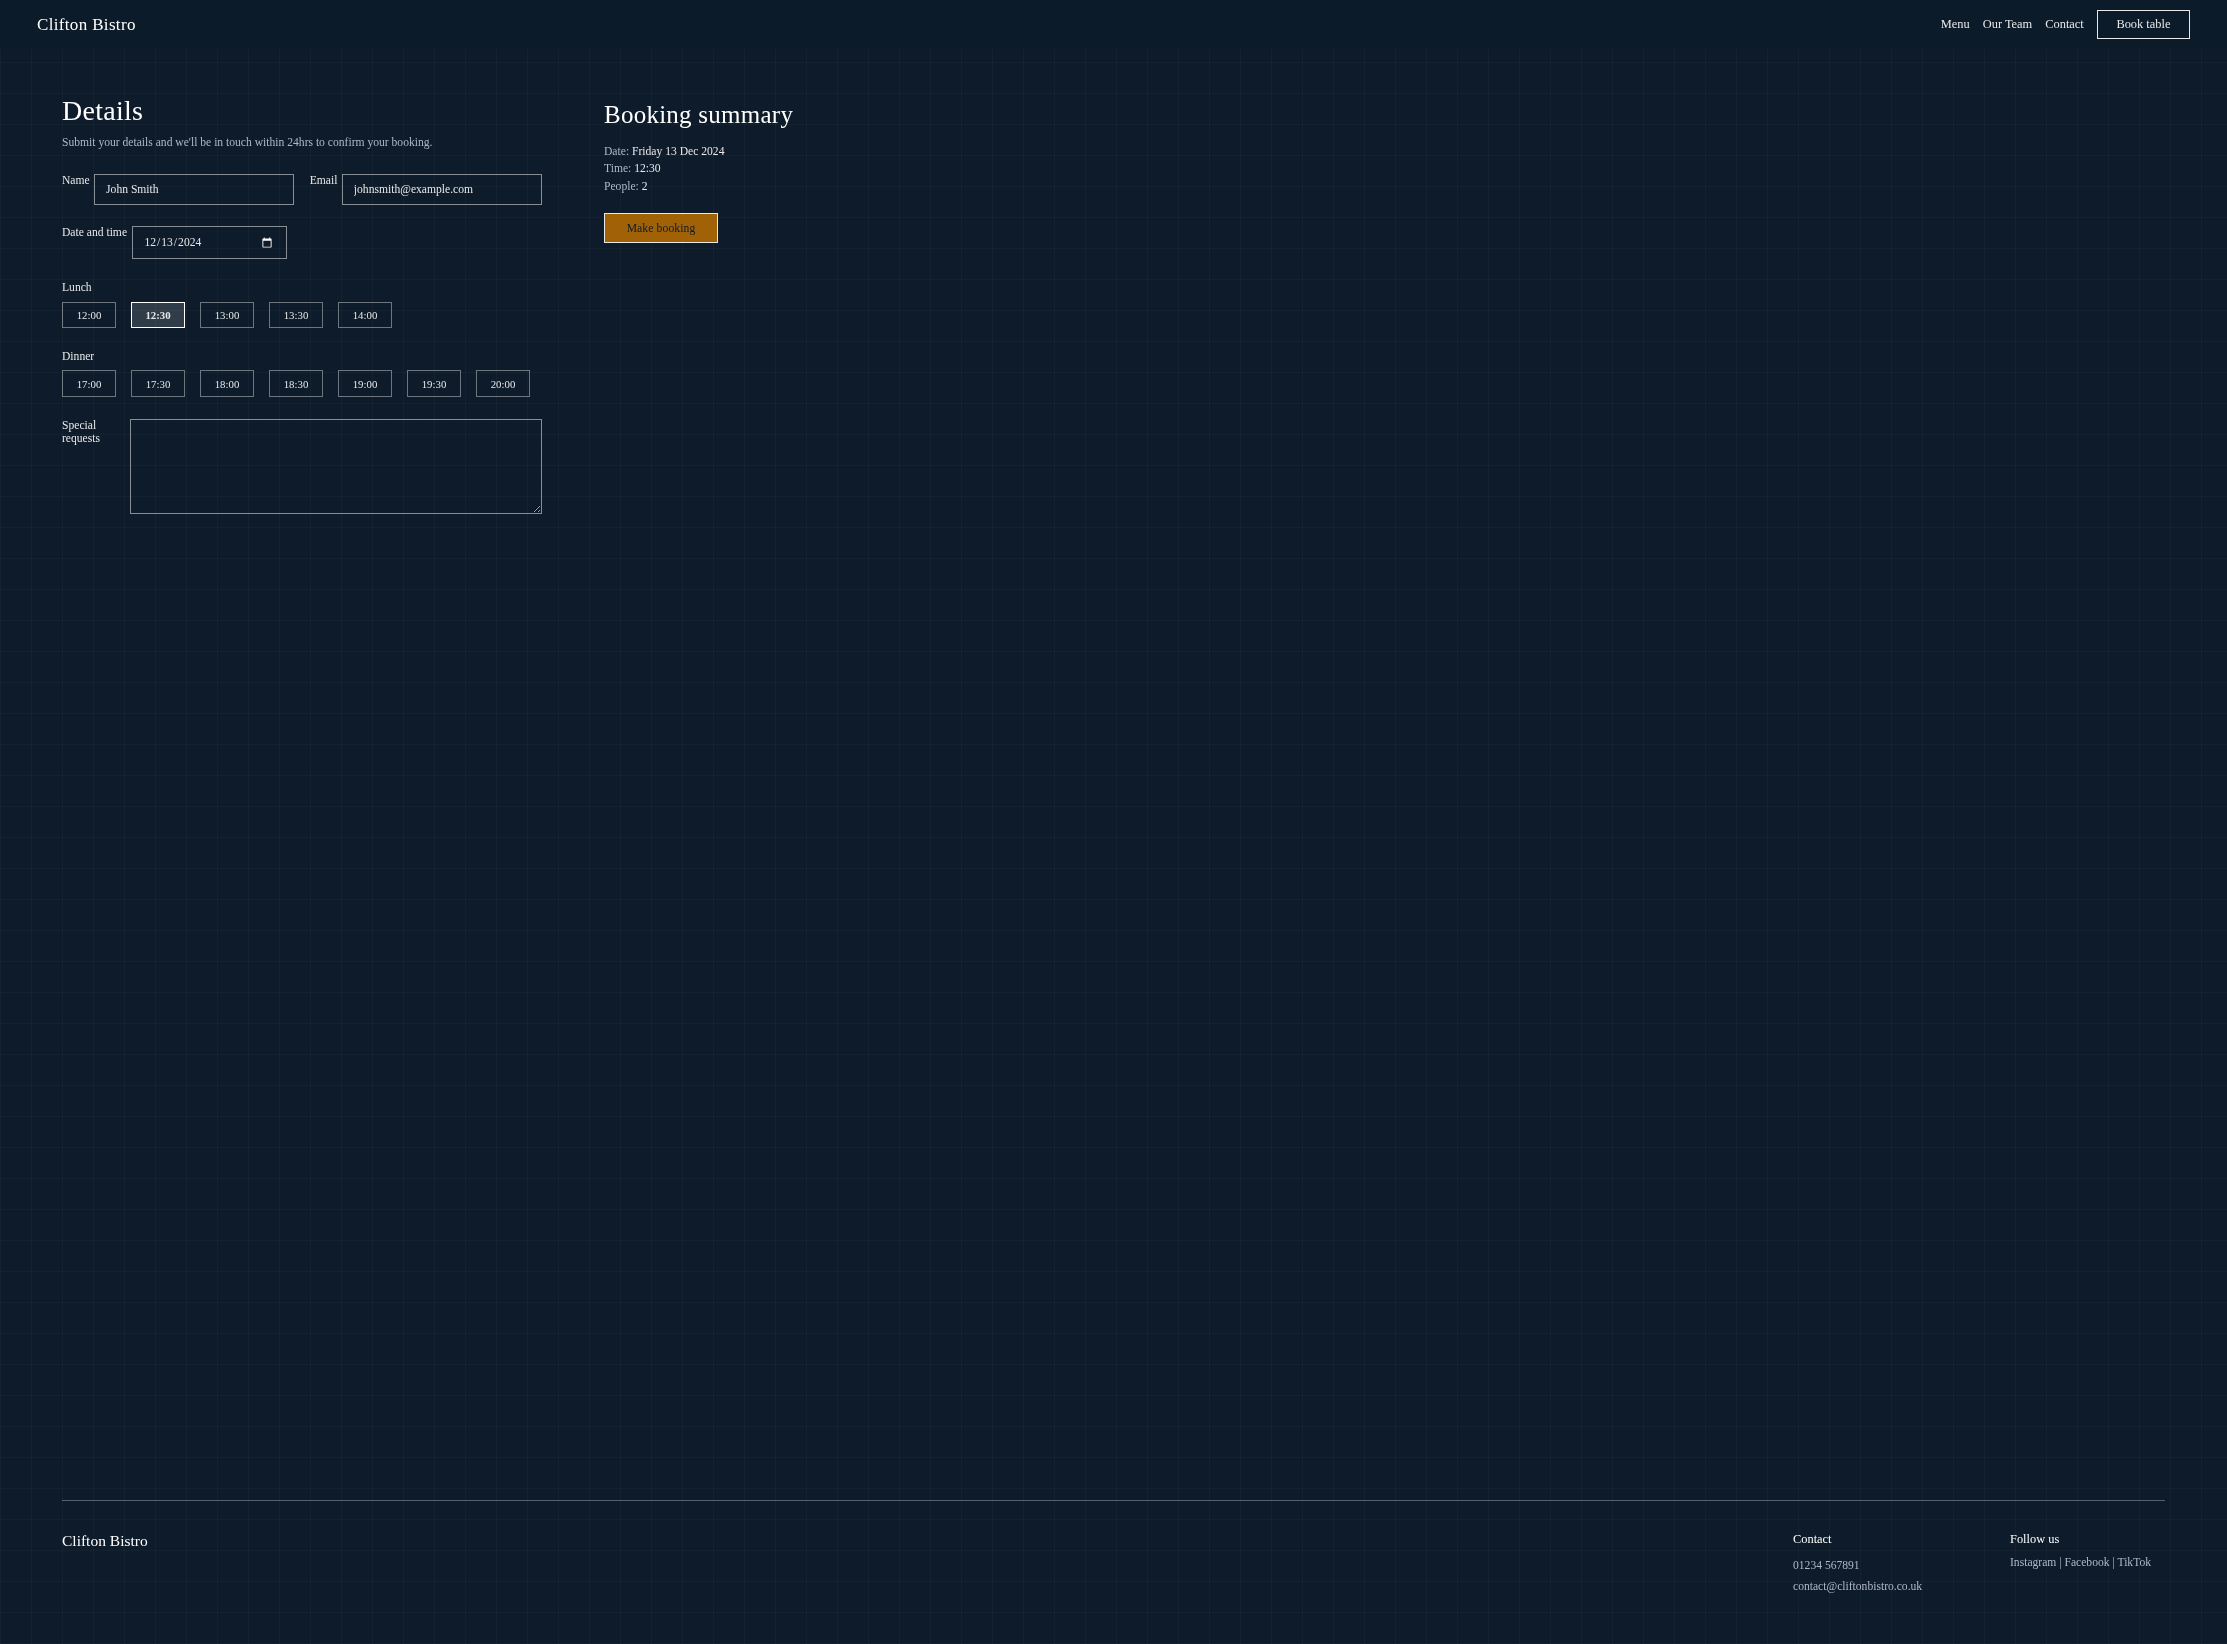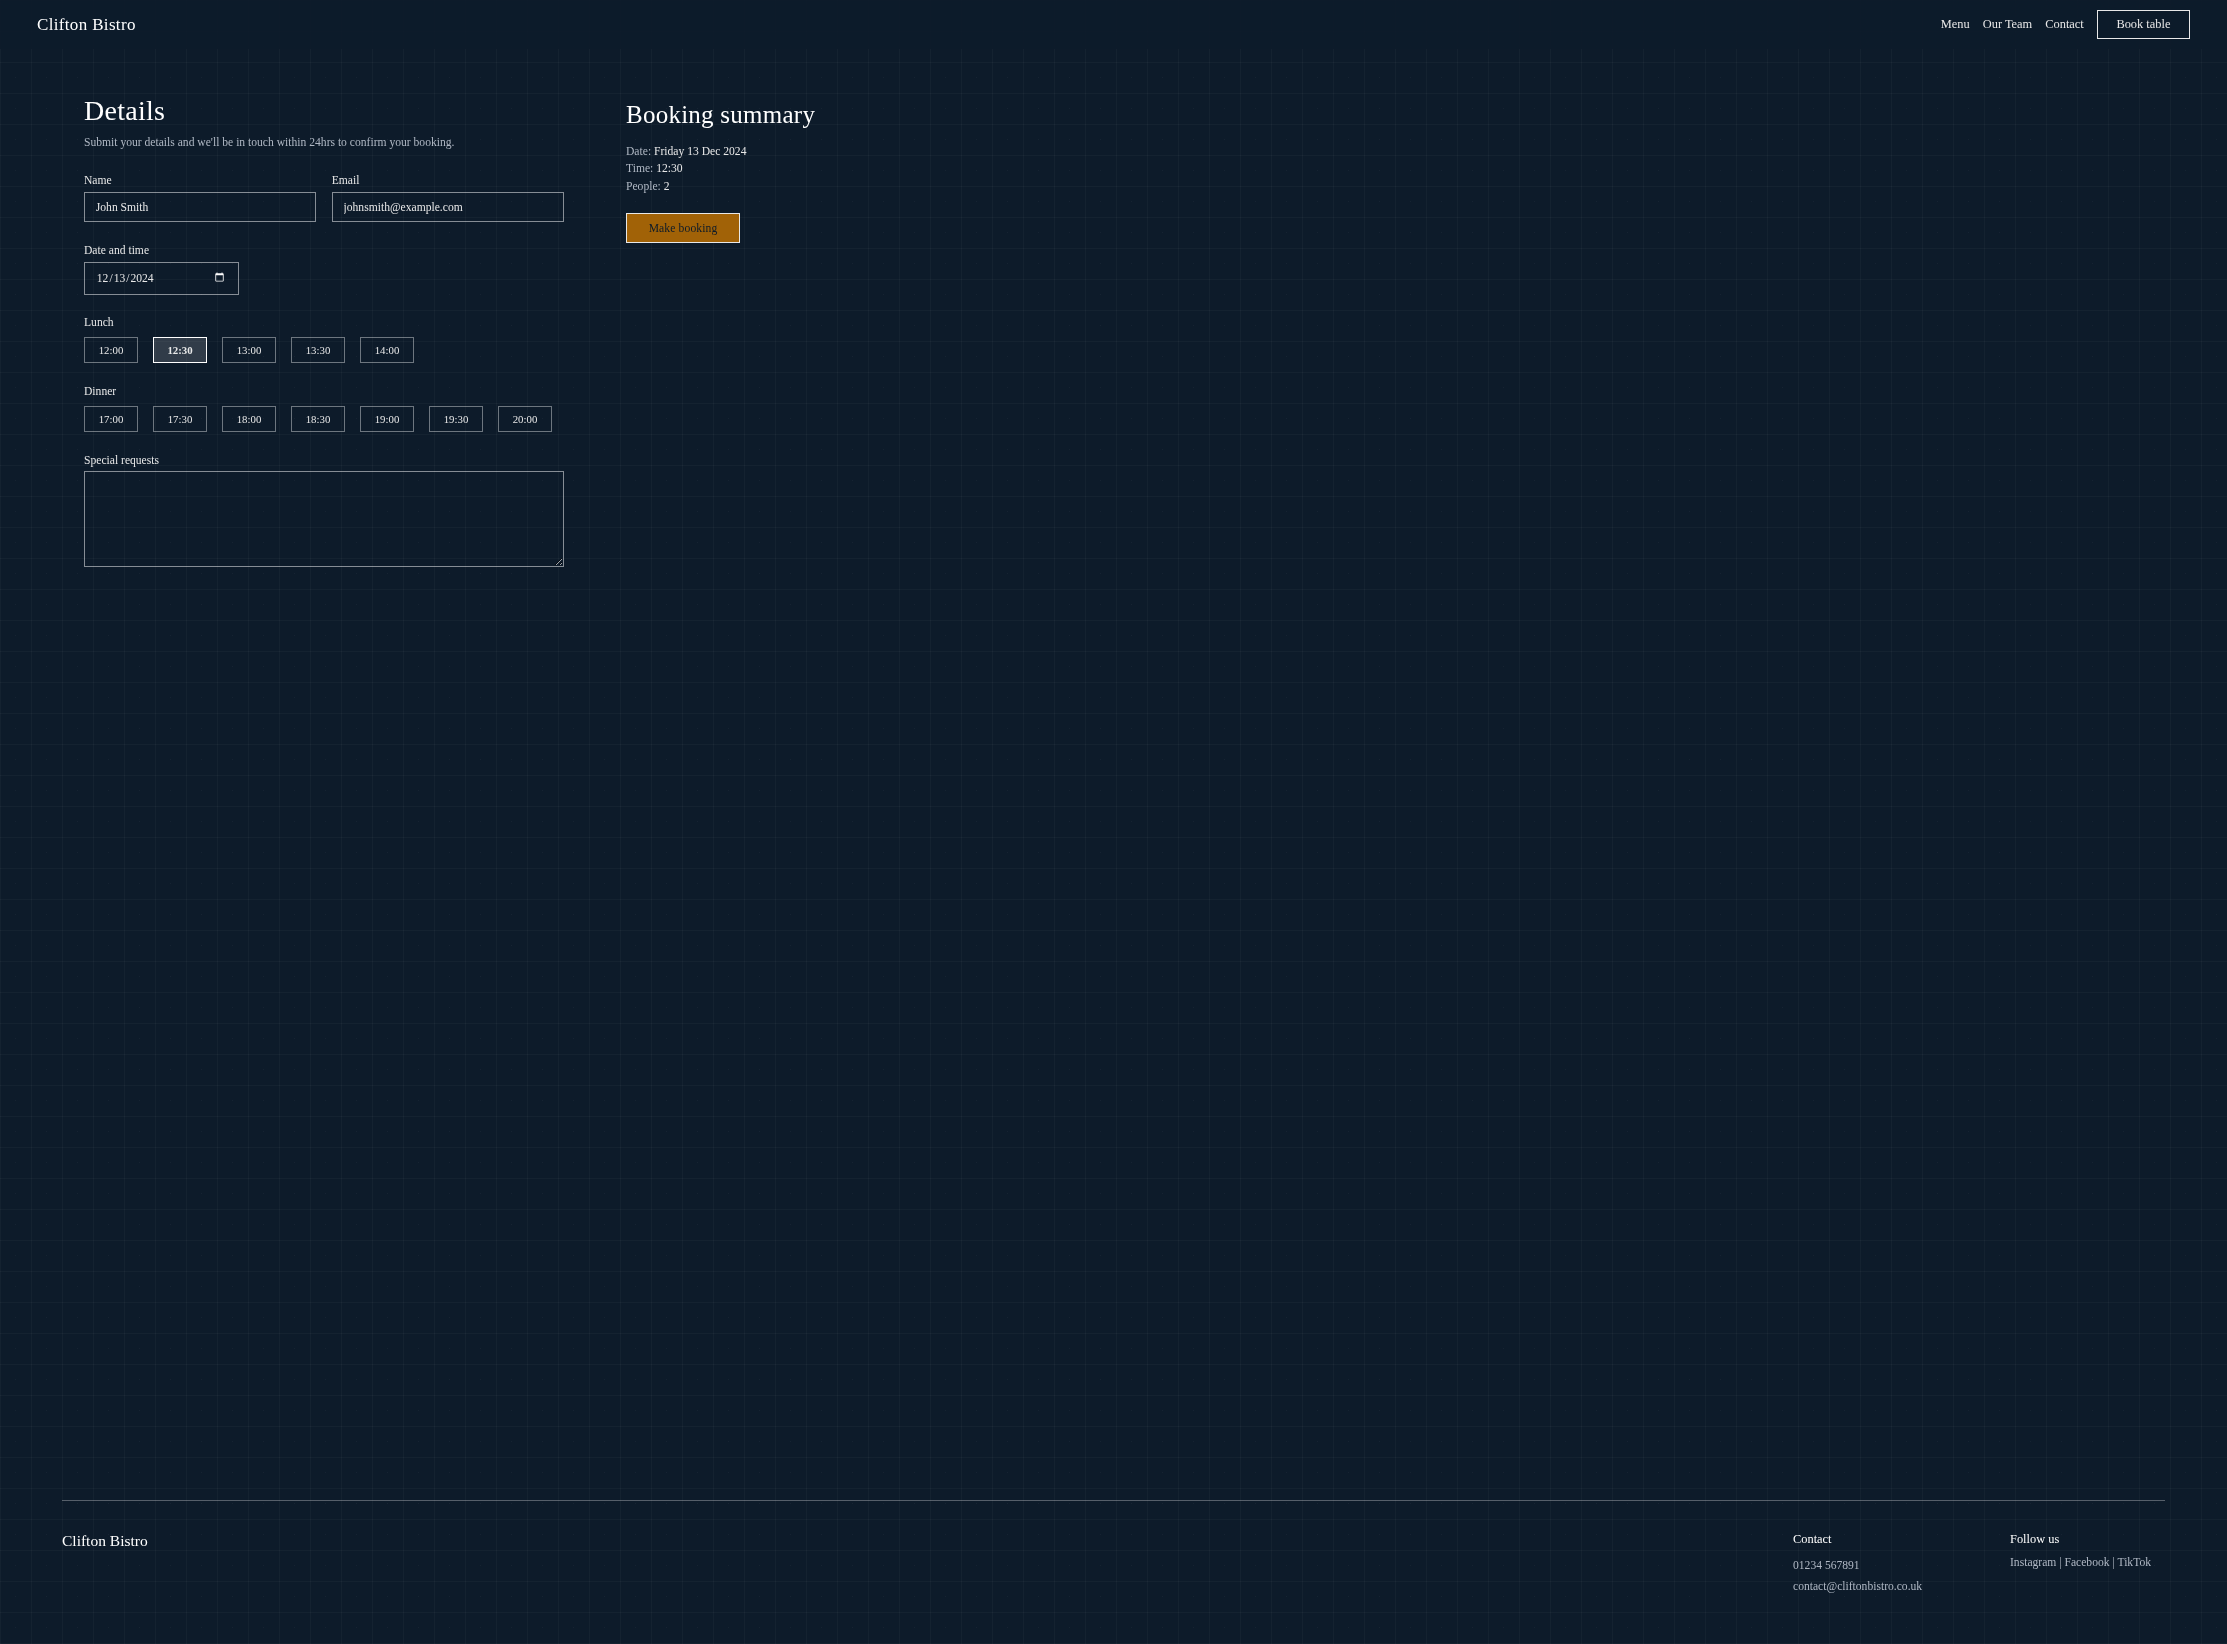--- a/index.html
+++ b/index.html
@@ -83,21 +83,21 @@
       cursor: pointer;
       font-family: Georgia, serif;
     }
 
     
     .main-content {
       position: relative;
       z-index: 10;
       display: flex;
       gap: 62px;
-      padding: 46px 84px;
+      padding: 46px 62px;
       max-width: 1083px;
     }
 
     
     .details-section {
       flex: 1;
       max-width: 480px;
     }
 
     .section-title {
@@ -115,21 +115,21 @@
     }
 
     .form-row {
       display: flex;
       gap: 15.5px;
       margin-bottom: 15.5px;
     }
 
     .form-group {
       display: flex;
-      flex-direction: column;
+      flex-direction: row;
       gap: 4.6px;
       flex: 1;
     }
 
     label {
       font-size: 11.6px;
       color: #e8e8e8;
     }
 
     input[type="text"],

